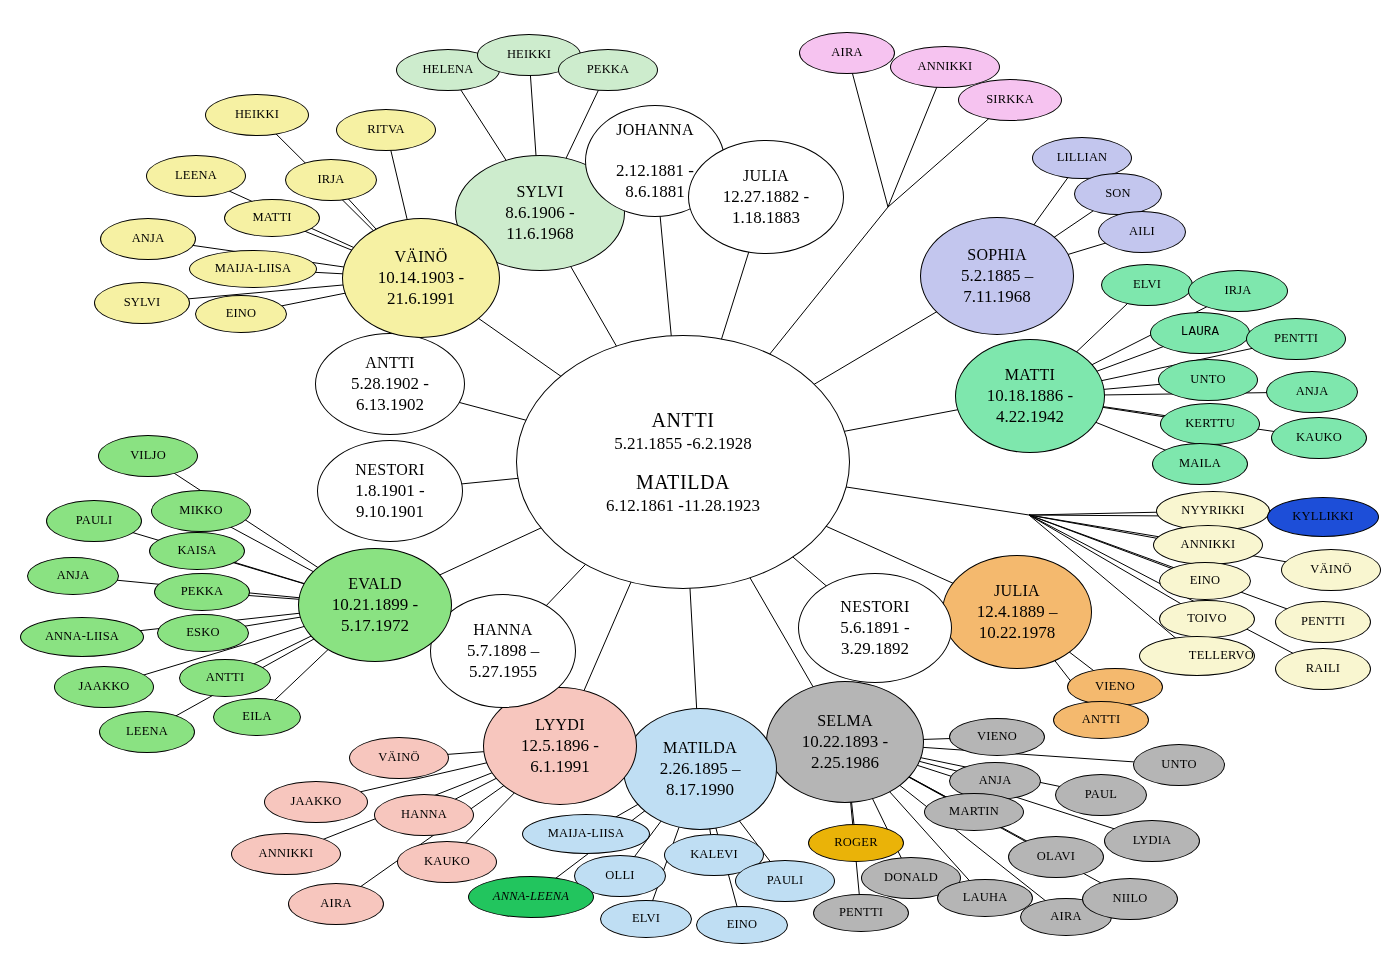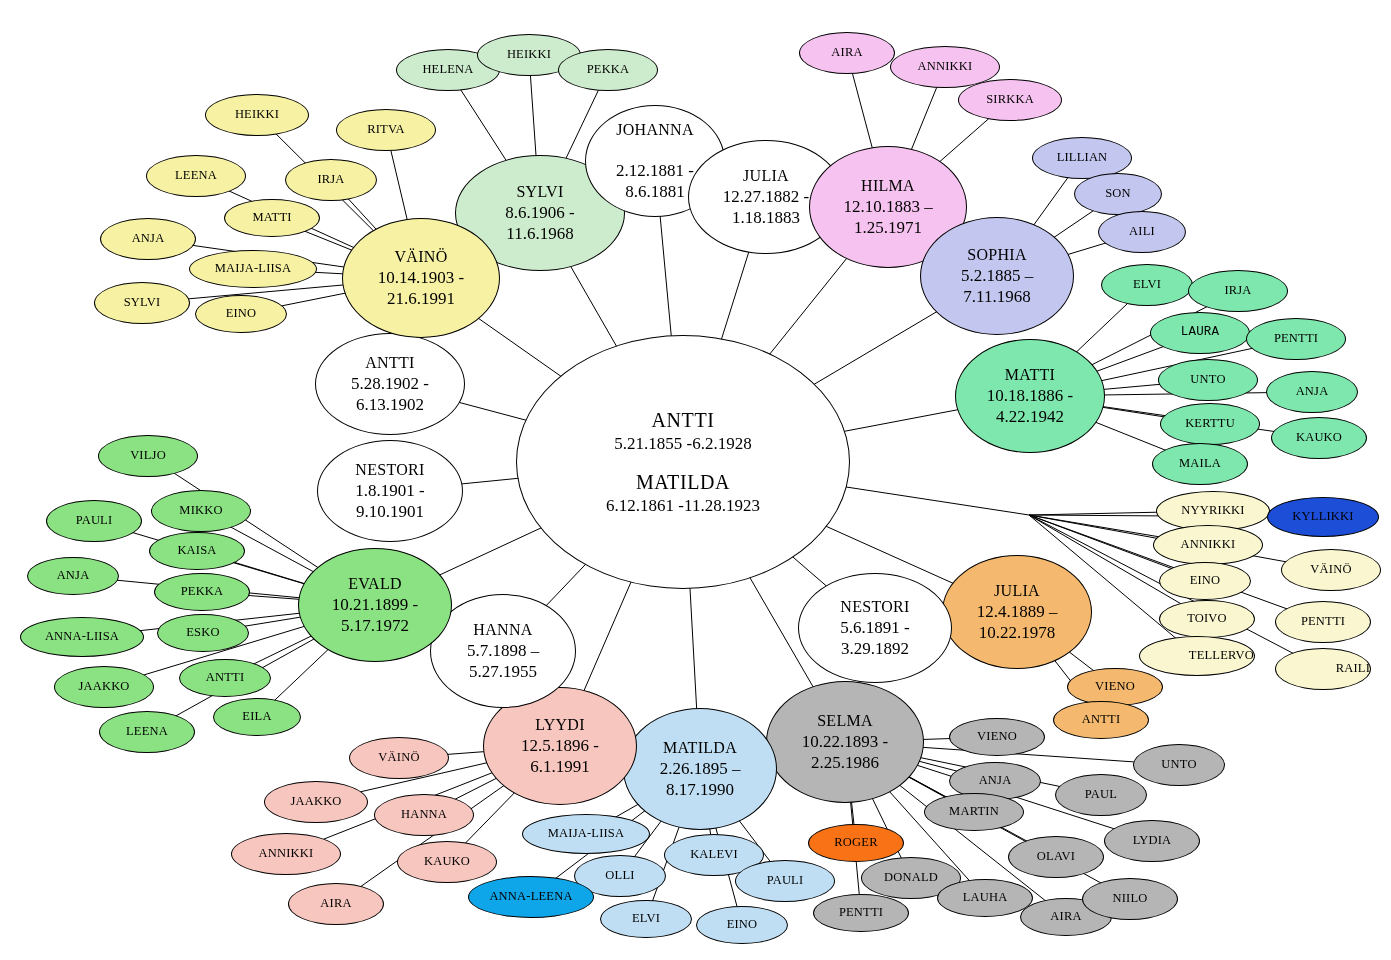--- a/index.html
+++ b/index.html
@@ -157,25 +157,20 @@
     <div class="node child" style="left: 585px; top: 105px; width: 140px; height: 112px; background: rgb(255, 255, 255); gap: 20px;">
       <div class="name">JOHANNA</div>
       <div class="dates">2.12.1881 -
 8.6.1881</div>
     </div>
     <div class="node child" style="left: 688px; top: 140px; width: 156px; height: 114px; background: rgb(255, 255, 255);">
       <div class="name">JULIA</div>
       <div class="dates">12.27.1882 -
 1.18.1883</div>
     </div>
-    <div class="node child" style="left: 809px; top: 146px; width: 158px; height: 122px; background: rgb(246, 195, 240);">
-      <div class="name">HILMA</div>
-      <div class="dates">12.10.1883 –
-1.25.1971</div>
-    </div>
     <div class="node leaf" style="left: 799px; top: 32px; width: 96px; height: 42px; background: rgb(246, 195, 240);">
       <div class="name">AIRA</div>
     </div>
     <div class="node leaf" style="left: 890px; top: 46px; width: 110px; height: 42px; background: rgb(246, 195, 240);">
       <div class="name">ANNIKKI</div>
     </div>
     <div class="node leaf" style="left: 958px; top: 79px; width: 104px; height: 42px; background: rgb(246, 195, 240);">
       <div class="name">SIRKKA</div>
     </div>
     <div class="node child" style="left: 920px; top: 217px; width: 154px; height: 118px; background: rgb(195, 198, 238);">
@@ -241,21 +236,21 @@
     </div>
     <div class="node leaf" style="left: 1159px; top: 600px; width: 96px; height: 38px; background: rgb(249, 246, 208);">
       <div class="name">TOIVO</div>
     </div>
     <div class="node leaf" style="left: 1275px; top: 601px; width: 96px; height: 42px; background: rgb(249, 246, 208);">
       <div class="name">PENTTI</div>
     </div>
     <div class="node leaf" style="left: 1139px; top: 636px; width: 116px; height: 40px; background: rgb(249, 246, 208); align-items: flex-end;">
       <div class="name">TELLERVO</div>
     </div>
-    <div class="node leaf" style="left: 1275px; top: 648px; width: 96px; height: 42px; background: rgb(249, 246, 208); align-items: flex-end;">
+    <div class="node leaf" style="left: 1275px; top: 648px; width: 96px; height: 42px; background: rgb(249, 246, 208);">
       <div class="name">RAILI</div>
     </div>
     <div class="node child" style="left: 942px; top: 555px; width: 150px; height: 114px; background: rgb(244, 185, 110);">
       <div class="name">JULIA</div>
       <div class="dates">12.4.1889 –
 10.22.1978</div>
     </div>
     <div class="node leaf" style="left: 1067px; top: 668px; width: 96px; height: 38px; background: rgb(244, 185, 110);">
       <div class="name">VIENO</div>
     </div>
@@ -286,21 +281,21 @@
     </div>
     <div class="node leaf" style="left: 1133px; top: 744px; width: 92px; height: 42px; background: rgb(181, 181, 181);">
       <div class="name">UNTO</div>
     </div>
     <div class="node leaf" style="left: 1008px; top: 836px; width: 96px; height: 42px; background: rgb(181, 181, 181);">
       <div class="name">OLAVI</div>
     </div>
     <div class="node leaf" style="left: 1104px; top: 820px; width: 96px; height: 42px; background: rgb(181, 181, 181);">
       <div class="name">LYDIA</div>
     </div>
-    <div class="node leaf" style="left: 808px; top: 824px; width: 96px; height: 38px; background: #f97316; text-align: center;">
+    <div class="node leaf" style="left: 808px; top: 824px; width: 96px; height: 38px; background: #eab308; text-align: center;">
       <div class="name">ROGER</div>
     </div>
     <div class="node leaf" style="left: 861px; top: 857px; width: 100px; height: 42px; background: rgb(181, 181, 181);">
       <div class="name">DONALD</div>
     </div>
     <div class="node leaf" style="left: 937px; top: 879px; width: 96px; height: 38px; background: rgb(181, 181, 181);">
       <div class="name">LAUHA</div>
     </div>
     <div class="node leaf" style="left: 1020px; top: 898px; width: 92px; height: 38px; background: rgb(181, 181, 181);">
       <div class="name">AIRA</div>
@@ -321,21 +316,21 @@
     </div>
     <div class="node leaf" style="left: 664px; top: 834px; width: 100px; height: 42px; background: rgb(191, 222, 243);">
       <div class="name">KALEVI</div>
     </div>
     <div class="node leaf" style="left: 574px; top: 855px; width: 92px; height: 42px; background: rgb(191, 222, 243);">
       <div class="name">OLLI</div>
     </div>
     <div class="node leaf" style="left: 735px; top: 860px; width: 100px; height: 42px; background: rgb(191, 222, 243);">
       <div class="name">PAULI</div>
     </div>
-    <div class="node leaf" style="left: 468px; top: 876px; width: 126px; height: 42px; background: #0ea5e9;">
+    <div class="node leaf" style="left: 468px; top: 876px; width: 126px; height: 42px; background: #22c55e; font-style: italic;">
       <div class="name">ANNA-LEENA</div>
     </div>
     <div class="node leaf" style="left: 600px; top: 900px; width: 92px; height: 38px; background: rgb(191, 222, 243);">
       <div class="name">ELVI</div>
     </div>
     <div class="node leaf" style="left: 696px; top: 906px; width: 92px; height: 38px; background: rgb(191, 222, 243);">
       <div class="name">EINO</div>
     </div>
     <div class="node child" style="left: 483px; top: 687px; width: 154px; height: 118px; background: rgb(247, 198, 190);">
       <div class="name">LYYDI</div>

